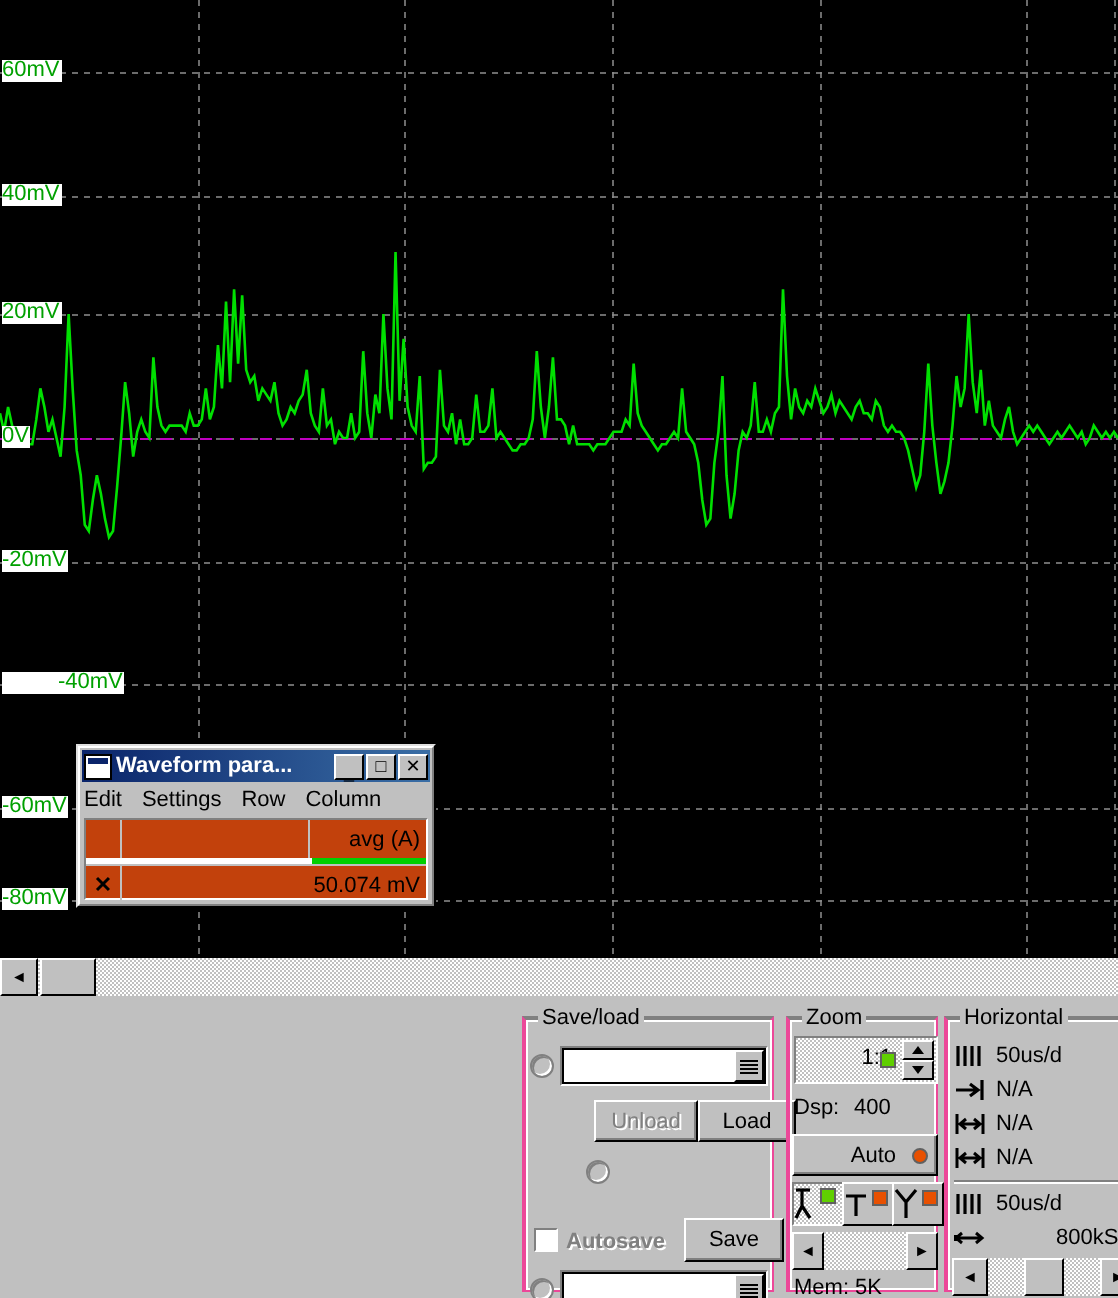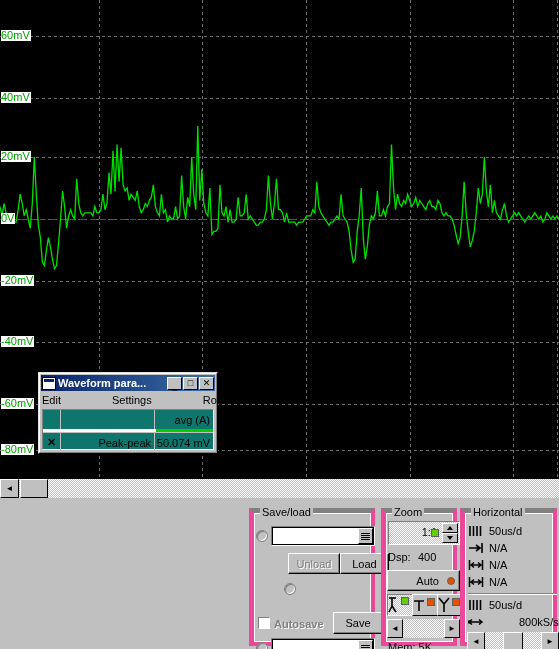--- a/index.html
+++ b/index.html
@@ -68,23 +68,24 @@
 
   
   #bottom {
     position: absolute; left: 0; top: 498px;
     width: 559px; height: 151px;
     background: #c0c0c0;
   }
 
   .group {
     position: absolute;
-    border: 5px solid #ec4899;
+    border: 2px solid #ec4899;
     border-top-color: #808080;
     background: transparent;
+    margin-left: 12px;
   }
   .group-inner-hl {
     position: absolute; left: 0; top: 0; right: -1px; bottom: -1px;
     border: 1px solid #ffffff;
     border-top-color: #ffffff;
     pointer-events: none;
   }
   .group-title {
     position: absolute; top: -7px; left: 6px;
     background: #c0c0c0;
@@ -287,26 +288,26 @@
     border-right: 1px solid #000000;
     border-bottom: 1px solid #000000;
     display: flex; align-items: center; justify-content: center;
     font-size: 9px; line-height: 1; color: #000;
     flex: 0 0 auto;
     font-family: "Liberation Sans", sans-serif;
   }
   .menubar {
     position: absolute; left: 3px; top: 19px; right: 3px; height: 16px;
     display: flex; align-items: center;
-    font-size: 11px; color: #000; gap: 41px;
+    font-size: 11px; color: #000;
   }
   .menubar span { margin-right: 10px; white-space: nowrap; }
   .grid-area {
     position: absolute; left: 3px; top: 36px; right: 3px; bottom: 3px;
-    background: #0f766e;
+    background: #c2410c;
     border-top: 1px solid #808080;
     border-left: 1px solid #808080;
     border-right: 1px solid #ffffff;
     border-bottom: 1px solid #ffffff;
     font-size: 11px;
   }
   .grid-row { display: flex; height: 19px; }
   .gc { position: relative; overflow: hidden; white-space: nowrap; }
   .gc.c0 { width: 18px; border-right: 1px solid #c0c0c0; display:flex; align-items:center; justify-content:center; font-weight: bold; }
   .gc.c1 { width: 94px; border-right: 1px solid #c0c0c0; display:flex; align-items:center; justify-content:flex-end; padding-right: 3px; }
@@ -337,21 +338,21 @@
         <line x1="557.5" y1="0" x2="557.5" y2="479" stroke="#909090" stroke-width="1" stroke-dasharray="3,3" opacity="0.75"></line>
         <line x1="0" y1="219.5" x2="559" y2="219.5" stroke="#c000c0" stroke-width="1" stroke-dasharray="6,4"></line>
         <path d="M0.00 206.60L2.02 215.90L4.04 203.50L6.05 212.80L8.07 215.90L10.09 222.10L12.11 222.10L14.13 222.10L16.14 222.10L18.16 209.70L20.18 194.20L22.20 203.50L24.22 215.90L26.23 209.70L28.25 219.00L30.27 228.30L32.29 203.50L34.31 157.00L36.32 194.20L38.34 225.20L40.36 237.60L42.38 262.40L44.40 265.50L46.42 250.00L48.43 237.60L50.45 246.90L52.47 259.30L54.49 268.60L56.51 265.50L58.52 243.80L60.54 219.00L62.56 191.10L64.58 206.60L66.60 228.30L68.61 215.90L70.63 209.70L72.65 215.90L74.67 219.00L76.69 178.70L78.70 203.50L80.72 212.80L82.74 215.90L84.76 212.80L86.78 212.80L88.79 212.80L90.81 212.80L92.83 215.90L94.85 206.60L96.87 212.80L98.88 212.80L100.90 209.70L102.92 194.20L104.94 209.70L106.96 203.50L108.97 172.50L110.99 194.20L113.01 150.80L115.03 191.10L117.05 144.60L119.06 181.80L121.08 147.70L123.10 184.90L125.12 191.10L127.14 188.00L129.16 200.40L131.17 194.20L133.19 197.30L135.21 200.40L137.23 191.10L139.25 206.60L141.26 212.80L143.28 209.70L145.30 203.50L147.32 206.60L149.34 200.40L151.35 197.30L153.37 184.90L155.39 206.60L157.41 212.80L159.43 215.90L161.44 194.20L163.46 212.80L165.48 209.70L167.50 222.10L169.52 215.90L171.53 219.00L173.55 219.00L175.57 206.60L177.59 219.00L179.61 215.90L181.62 175.60L183.64 206.60L185.66 219.00L187.68 197.30L189.70 206.60L191.71 157.00L193.73 194.20L195.75 209.70L197.77 126.00L199.79 200.40L201.81 169.40L203.82 203.50L205.84 212.80L207.86 215.90L209.88 188.00L211.90 234.50L213.91 231.40L215.93 231.40L217.95 228.30L219.97 184.90L221.99 212.80L224.00 215.90L226.02 206.60L228.04 222.10L230.06 209.70L232.08 222.10L234.09 222.10L236.11 219.00L238.13 197.30L240.15 215.90L242.17 215.90L244.18 212.80L246.20 194.20L248.22 219.00L250.24 215.90L252.26 219.00L254.27 222.10L256.29 225.20L258.31 225.20L260.33 222.10L262.35 222.10L264.36 219.00L266.38 209.70L268.40 175.60L270.42 203.50L272.44 219.00L274.45 203.50L276.47 178.70L278.49 209.70L280.51 209.70L282.53 212.80L284.55 222.10L286.56 212.80L288.58 222.10L290.60 222.10L292.62 222.10L294.64 222.10L296.65 225.20L298.67 222.10L300.69 222.10L302.71 222.10L304.73 219.00L306.74 215.90L308.76 215.90L310.78 215.90L312.80 209.70L314.82 212.80L316.83 181.80L318.85 206.60L320.87 212.80L322.89 215.90L324.91 219.00L326.92 222.10L328.94 225.20L330.96 222.10L332.98 222.10L335.00 219.00L337.01 215.90L339.03 219.00L341.05 194.20L343.07 215.90L345.09 219.00L347.10 222.10L349.12 231.40L351.14 250.00L353.16 262.40L355.18 259.30L357.19 231.40L359.21 215.90L361.23 188.00L363.25 237.60L365.27 259.30L367.29 246.90L369.30 225.20L371.32 215.90L373.34 219.00L375.36 212.80L377.38 191.10L379.39 215.90L381.41 215.90L383.43 209.70L385.45 215.90L387.47 206.60L389.48 203.50L391.50 144.60L393.52 188.00L395.54 209.70L397.56 194.20L399.57 203.50L401.59 206.60L403.61 200.40L405.63 203.50L407.65 194.20L409.66 200.40L411.68 206.60L413.70 203.50L415.72 197.30L417.74 206.60L419.75 200.40L421.77 203.50L423.79 206.60L425.81 209.70L427.83 203.50L429.84 200.40L431.86 206.60L433.88 206.60L435.90 209.70L437.92 200.40L439.94 203.50L441.95 212.80L443.97 215.90L445.99 212.80L448.01 215.90L450.03 215.90L452.04 219.00L454.06 225.20L456.08 234.50L458.10 243.80L460.12 237.60L462.13 215.90L464.15 181.80L466.17 212.80L468.19 231.40L470.21 246.90L472.22 240.70L474.24 231.40L476.26 212.80L478.28 188.00L480.30 203.50L482.31 194.20L484.33 157.00L486.35 191.10L488.37 206.60L490.39 184.90L492.40 212.80L494.42 200.40L496.44 212.80L498.46 215.90L500.48 219.00L502.49 209.70L504.51 203.50L506.53 215.90L508.55 222.10L510.57 219.00L512.58 215.90L514.60 212.80L516.62 215.90L518.64 212.80L520.66 215.90L522.68 219.00L524.69 222.10L526.71 219.00L528.73 215.90L530.75 219.00L532.77 215.90L534.78 212.80L536.80 215.90L538.82 219.00L540.84 215.90L542.86 222.10L544.87 219.00L546.89 212.80L548.91 215.90L550.93 219.00L552.95 215.90L554.96 219.00L556.98 215.90L559.00 219.00" fill="none" stroke="#00e000" stroke-width="1.3" stroke-linejoin="miter" stroke-linecap="butt"></path>
       </svg>
     <div id="axis-labels">
         <div class="axis-label" style="left: 1px; top: 30px;">60mV</div>
         <div class="axis-label" style="left: 1px; top: 92px;">40mV</div>
         <div class="axis-label" style="left: 1px; top: 151px;">20mV</div>
         <div class="axis-label" style="left: 1px; top: 213px;">0V</div>
         <div class="axis-label" style="left: 1px; top: 275px;">-20mV</div>
-        <div class="axis-label" style="left: 1px; top: 336px;">-40mV</div>
+        <div class="axis-label" style="left: 1px; top: 336px; padding-left: 28px;">-40mV</div>
         <div class="axis-label" style="left: 1px; top: 398px;">-60mV</div>
         <div class="axis-label" style="left: 1px; top: 444px;">-80mV</div>
       </div>
   </div>
 
   <div id="plot-scroll">
     <div class="sb-track"></div>
     <div class="sb-btn" style="left:0;top:0;width:19px;height:19px;">
       <span>◄</span>
     </div>
@@ -560,18 +561,17 @@
         <div class="gc c1"></div>
         <div class="gc c2">avg (A)</div>
       </div>
       <div style="display:flex;">
         <div style="width:113px;height:3px;background:#ffffff;"></div>
         <div class="green-bar" style="flex:1;"></div>
       </div>
       <div class="grid-sep"></div>
       <div class="grid-row">
         <div class="gc c0">✕</div>
-        <div class="gc c1">Peak-peak</div>
         <div class="gc c2">50.074 mV</div>
       </div>
     </div>
   </div>
 </div>
 
 </body></html>

